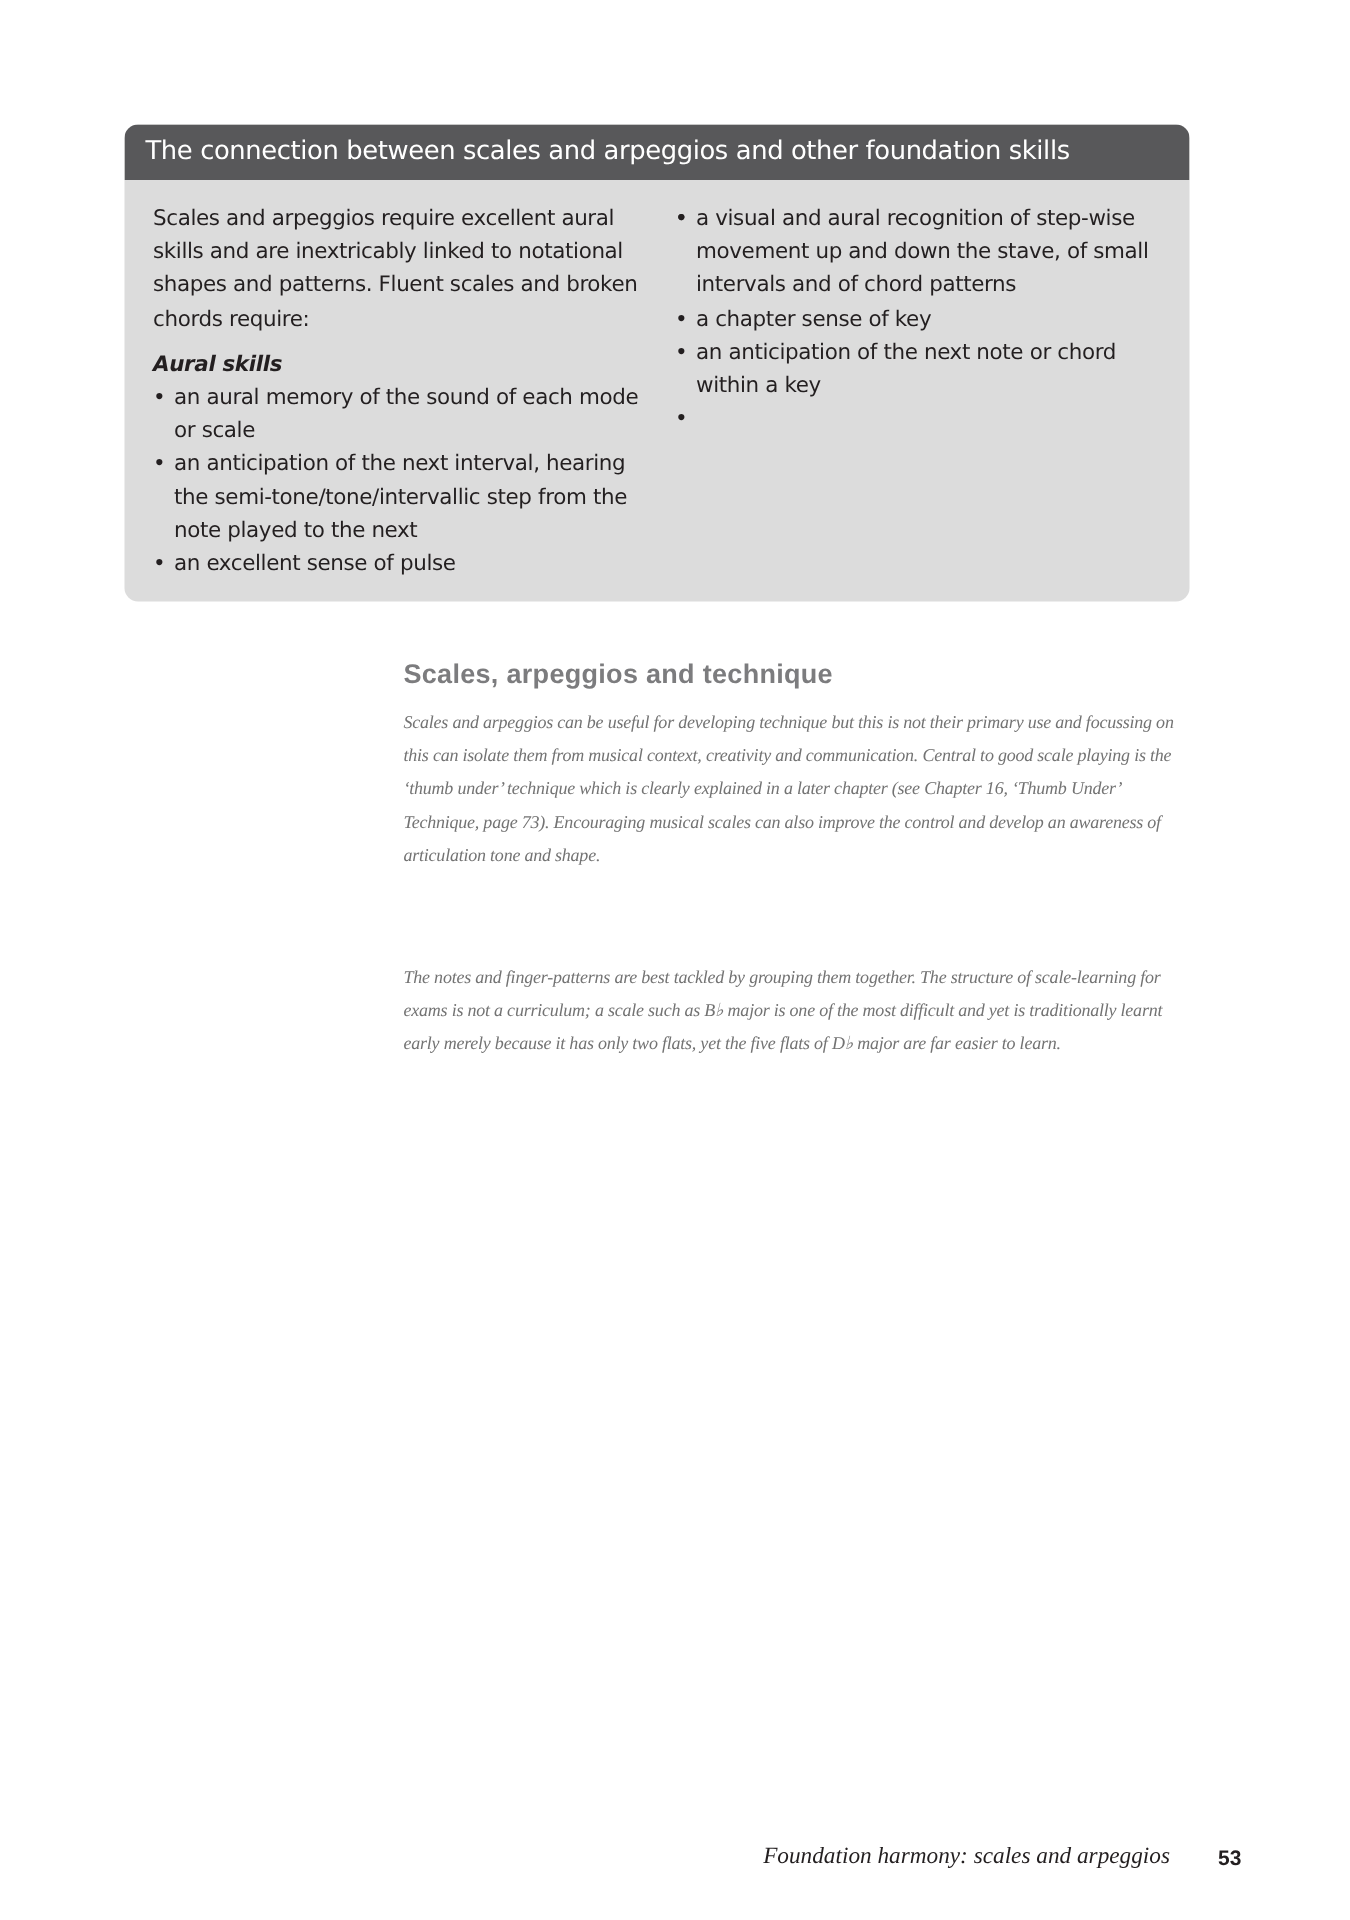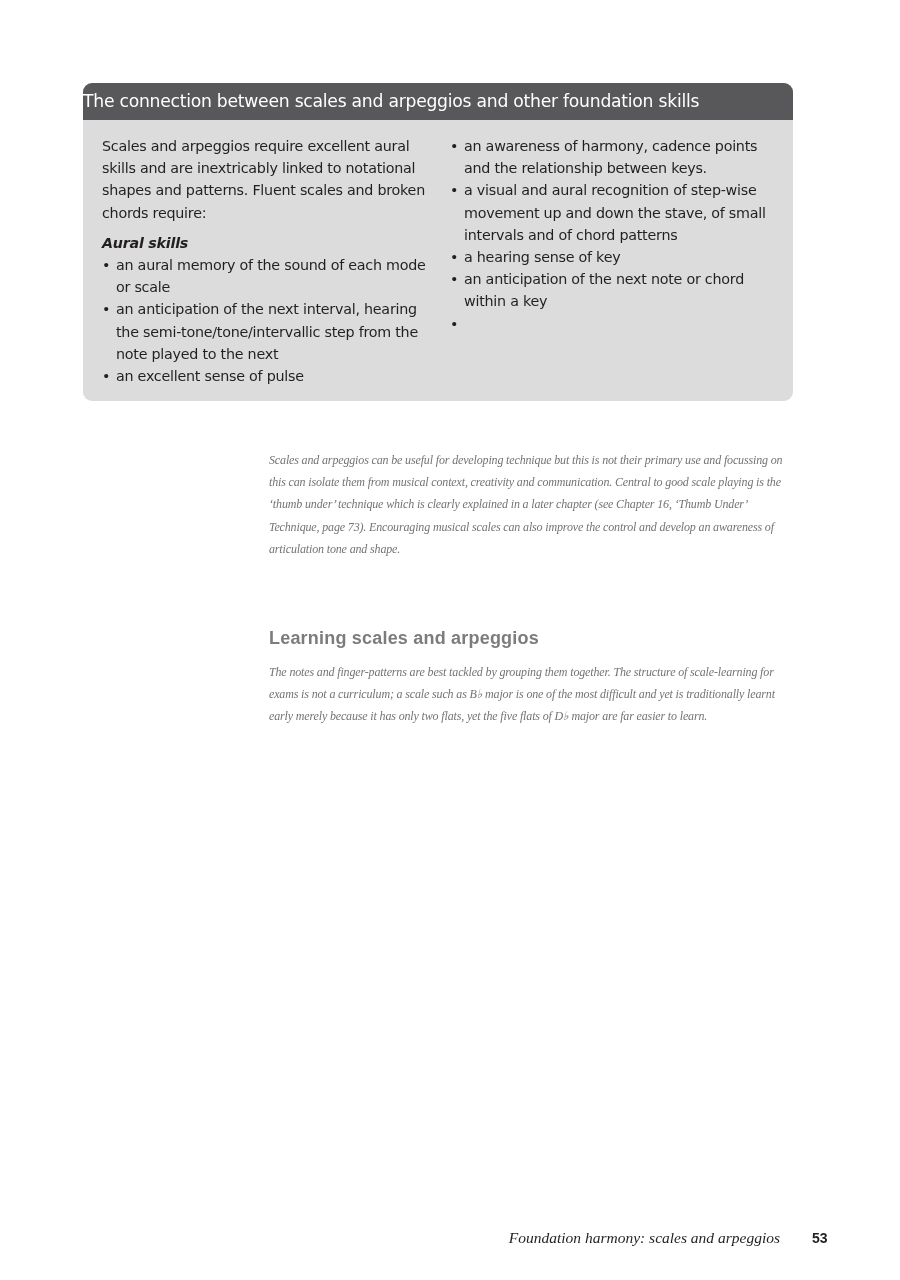--- a/index.html
+++ b/index.html
@@ -7,21 +7,21 @@
       width: 900px; height: 1280px; background: #ffffff; position: relative; overflow: hidden;
       color: #231f20;
     }
     .box {
       position: absolute; left: 83px; top: 83px; width: 710px; height: 318px;
       background: #dcdcdc; border-radius: 9px; overflow: hidden;
     }
     .box-header {
       height: 37px; background: #58585a; color: #ffffff;
       font-family: "DejaVu Sans", sans-serif; font-size: 17.2px; font-weight: normal;
-      line-height: 37px; letter-spacing: -0.25px;
+      line-height: 37px; padding-left: 14px; letter-spacing: -0.25px;
     }
     .col {
       position: absolute; top: 52px;
       font-family: "DejaVu Sans", sans-serif; font-size: 14.3px; line-height: 22.2px;
       color: #231f20; letter-spacing: -0.25px;
     }
     .col-left { left: 19px; width: 340px; }
     .col-right { left: 367px; width: 330px; }
     .col p { margin: 0; }
     .col .intro { margin-bottom: 8px; }
@@ -64,36 +64,36 @@
     <p class="subhead first">Aural skills</p>
     <ul>
       <li><span class="bullet">•</span><span>an aural memory of the sound of each mode or scale</span></li>
       <li><span class="bullet">•</span><span>an anticipation of the next interval, hearing the semi-tone/tone/intervallic step from the note played to the next</span></li>
       <li><span class="bullet">•</span><span>an excellent sense of pulse</span></li>
     </ul>
   </div>
 
   <div class="col col-right">
     <ul>
-      <li><span class="bullet">•</span><span>an awareness of harmony, cadence points and the relationship between keys.</span></li>
+      <li><span class="bullet">•</span></li>
     </ul>
     <ul>
       <li><span class="bullet">•</span><span>a visual and aural recognition of step-wise movement up and down the stave, of small intervals and of chord patterns</span></li>
-      <li><span class="bullet">•</span><span>a hearing sense of key</span></li>
+      <li><span class="bullet">•</span><span>a chapter sense of key</span></li>
       <li><span class="bullet">•</span><span>an anticipation of the next note or chord within a key</span></li>
       <li><span class="bullet">•</span></li>
     </ul>
   </div>
 </div>
 
 <div class="section" style="top: 439px;">
+  <h2 class="sec-title">Scales, arpeggios and technique</h2>
   <p class="sec-body" style="margin-top: 10px;">Scales and arpeggios can be useful for developing technique but this is not their primary use and focussing on this can isolate them from musical context, creativity and communication. Central to good scale playing is the ‘thumb under’ technique which is clearly explained in a later chapter (see Chapter 16, ‘Thumb Under’ Technique, page 73). Encouraging musical scales can also improve the control and develop an awareness of articulation tone and shape.</p>
 </div>
 
 <div class="section" style="top: 628px;">
-  <h2 class="sec-title">Learning scales and arpeggios</h2>
   <p class="sec-body" style="margin-top: 12px;">The notes and finger-patterns are best tackled by grouping them together. The structure of scale-learning for exams is not a curriculum; a scale such as B♭ major is one of the most difficult and yet is traditionally learnt early merely because it has only two flats, yet the five flats of D♭ major are far easier to learn.</p>
 </div>
 
 <div class="footer">
   <span class="footer-title">Foundation harmony: scales and arpeggios</span>
   <span class="page-number">53</span>
 </div>
 
 </body></html>

